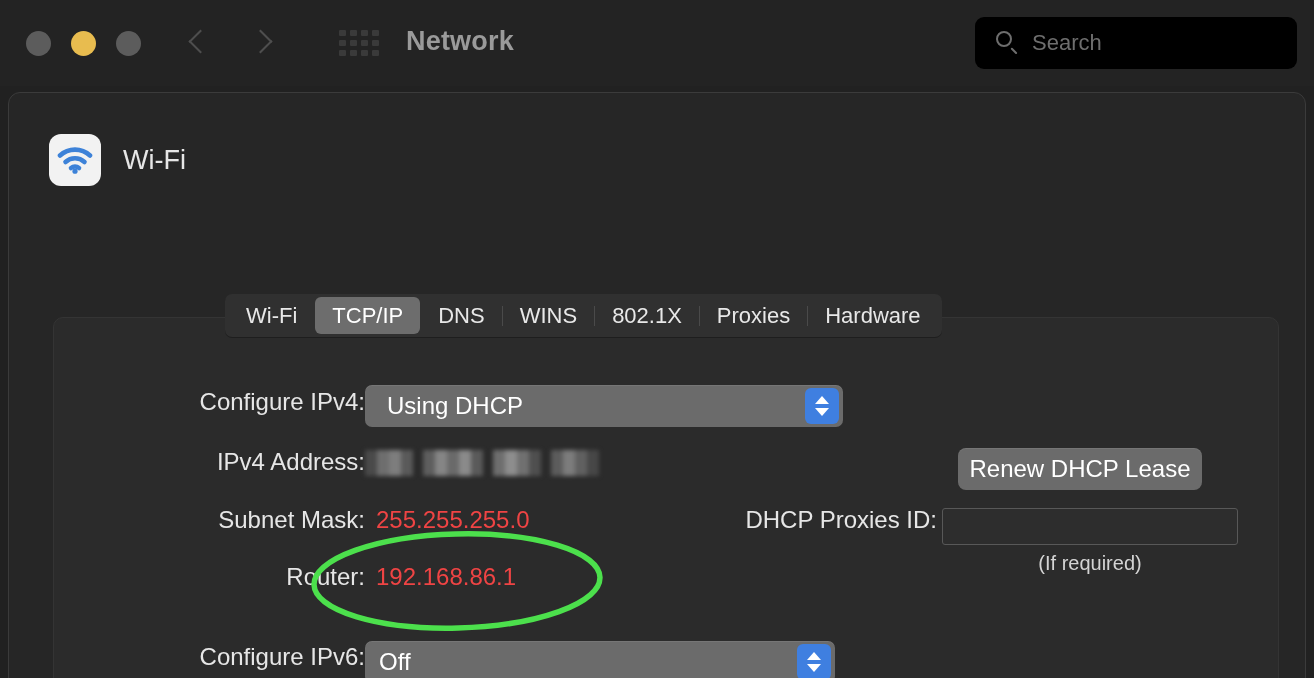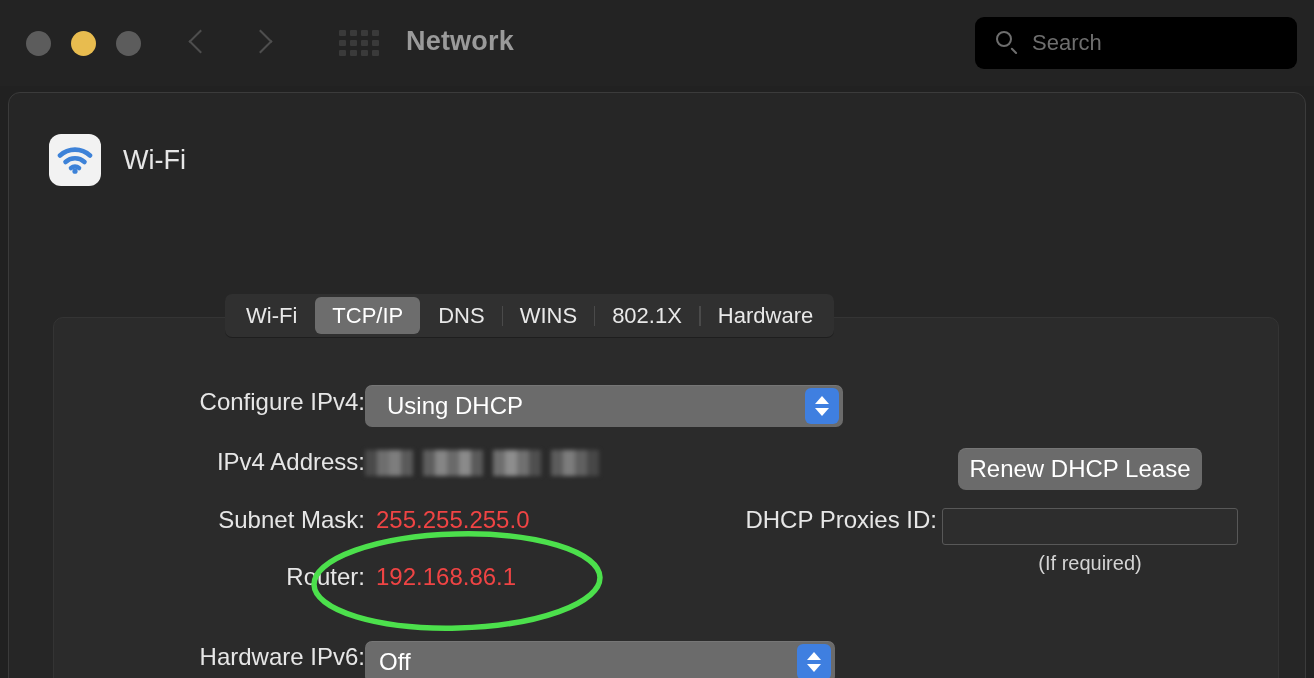--- a/index.html
+++ b/index.html
@@ -441,21 +441,21 @@
         <span class="lbl" style="width:203px;">Subnet Mask:</span>
         <span class="val" style="margin-left:11px;">255.255.255.0</span>
       </div>
 
       <div class="row" style="left:108px; top:245px;">
         <span class="lbl" style="width:203px;">Router:</span>
         <span class="val" style="margin-left:11px;">192.168.86.1</span>
       </div>
 
       <div class="row" style="left:108px; top:325px;">
-        <span class="lbl" style="width:203px;">Hardware IPv6:</span>
+        <span class="lbl" style="width:203px;">Configure IPv6:</span>
       </div>
       <div class="popup" style="position:absolute; left:311px; top:323px; width:470px;">
         <span class="ptext">Off</span>
         <span class="stepper">
           <span class="ar up"></span>
           <span class="ar down"></span>
         </span>
       </div>
 
       <div class="pushbtn" style="left:904px; top:130px; width:244px;">
@@ -474,20 +474,21 @@
       <span class="tab">Wi-Fi</span>
       <span class="tabsep hidden"></span>
       <span class="tab selected">TCP/IP</span>
       <span class="tabsep hidden"></span>
       <span class="tab">DNS</span>
       <span class="tabsep"></span>
       <span class="tab">WINS</span>
       <span class="tabsep"></span>
       <span class="tab">802.1X</span>
       <span class="tabsep"></span>
+      <span class="tab">Proxies</span>
       <span class="tabsep"></span>
       <span class="tab">Hardware</span>
     </div>
 
     <svg class="annot" viewBox="0 0 310 112">
       <ellipse cx="148" cy="56" rx="143" ry="47" fill="none" stroke="#4ce04c" stroke-width="5.5" transform="rotate(-1.5 148 56)"></ellipse>
     </svg>
 
   </div>
 </div>

